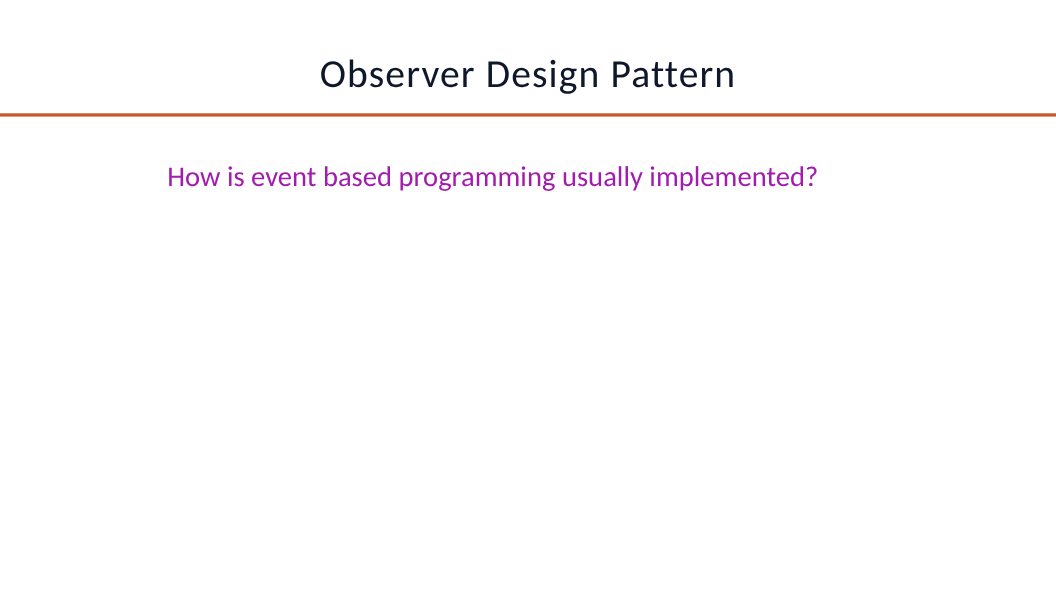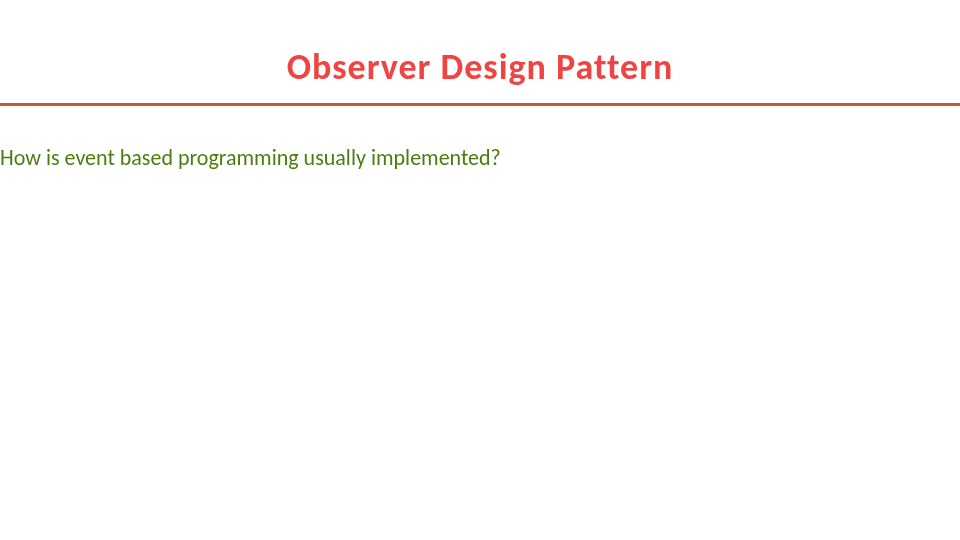--- a/index.html
+++ b/index.html
@@ -10,37 +10,38 @@
     body {
       width: 960px;
       height: 540px;
       background: #ffffff;
       font-family: Calibri, "Segoe UI", Arial, sans-serif;
       color: #1a1a1a;
       position: relative;
     }
     .slide-title {
       font-size: 36px;
-      font-weight: 700;
+      font-weight: 400;
       text-align: center;
       padding-top: 45px;
       padding-bottom: 14px;
       letter-spacing: 1px;
-      color: #ef4444;
+      color: #0f172a;
     }
     .title-underline {
       width: 100%;
       height: 3px;
       background: #c55a2b;
     }
     .body-text {
-      font-size: 22px;
+      font-size: 26px;
       font-weight: 400;
+      padding-left: 152px;
       padding-top: 38px;
-      color: #4d7c0f;
+      color: #a21caf;
     }
   </style>
 </head>
 <body>
 
 <h1 class="slide-title">Observer Design Pattern</h1>
 <div class="title-underline"></div>
 <p class="body-text">How is event based programming usually implemented?</p>
 
 </body></html>

